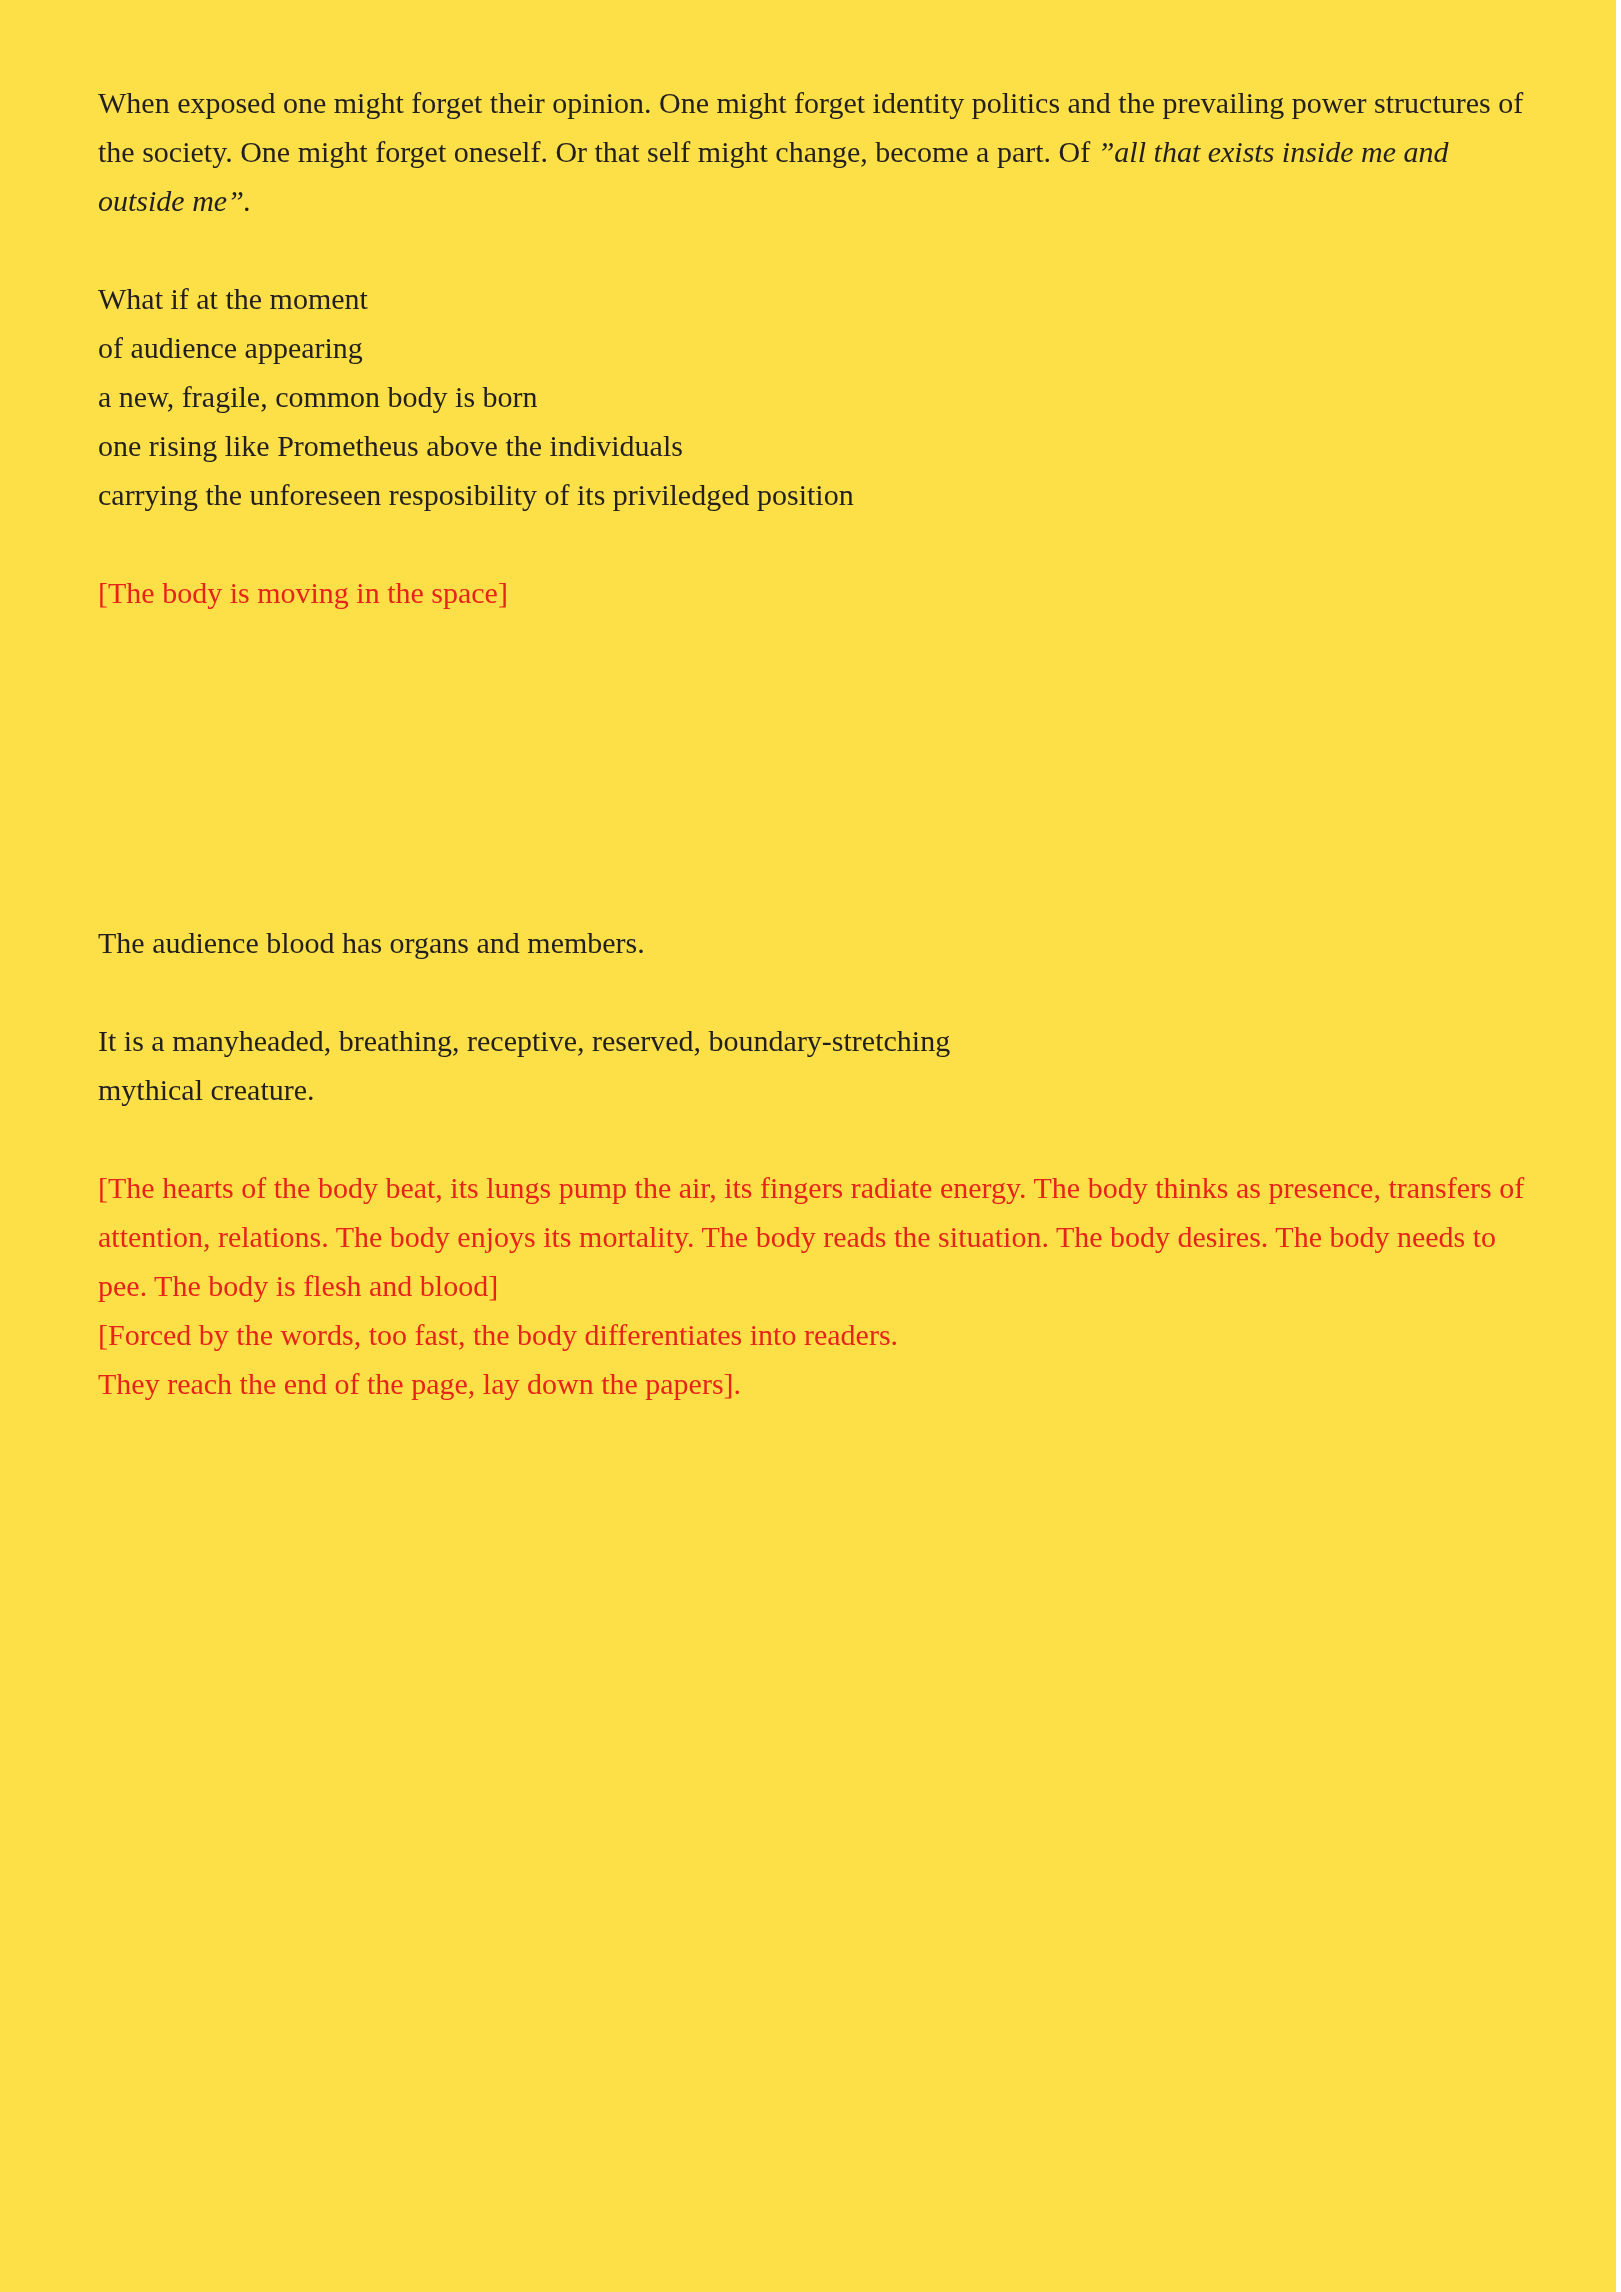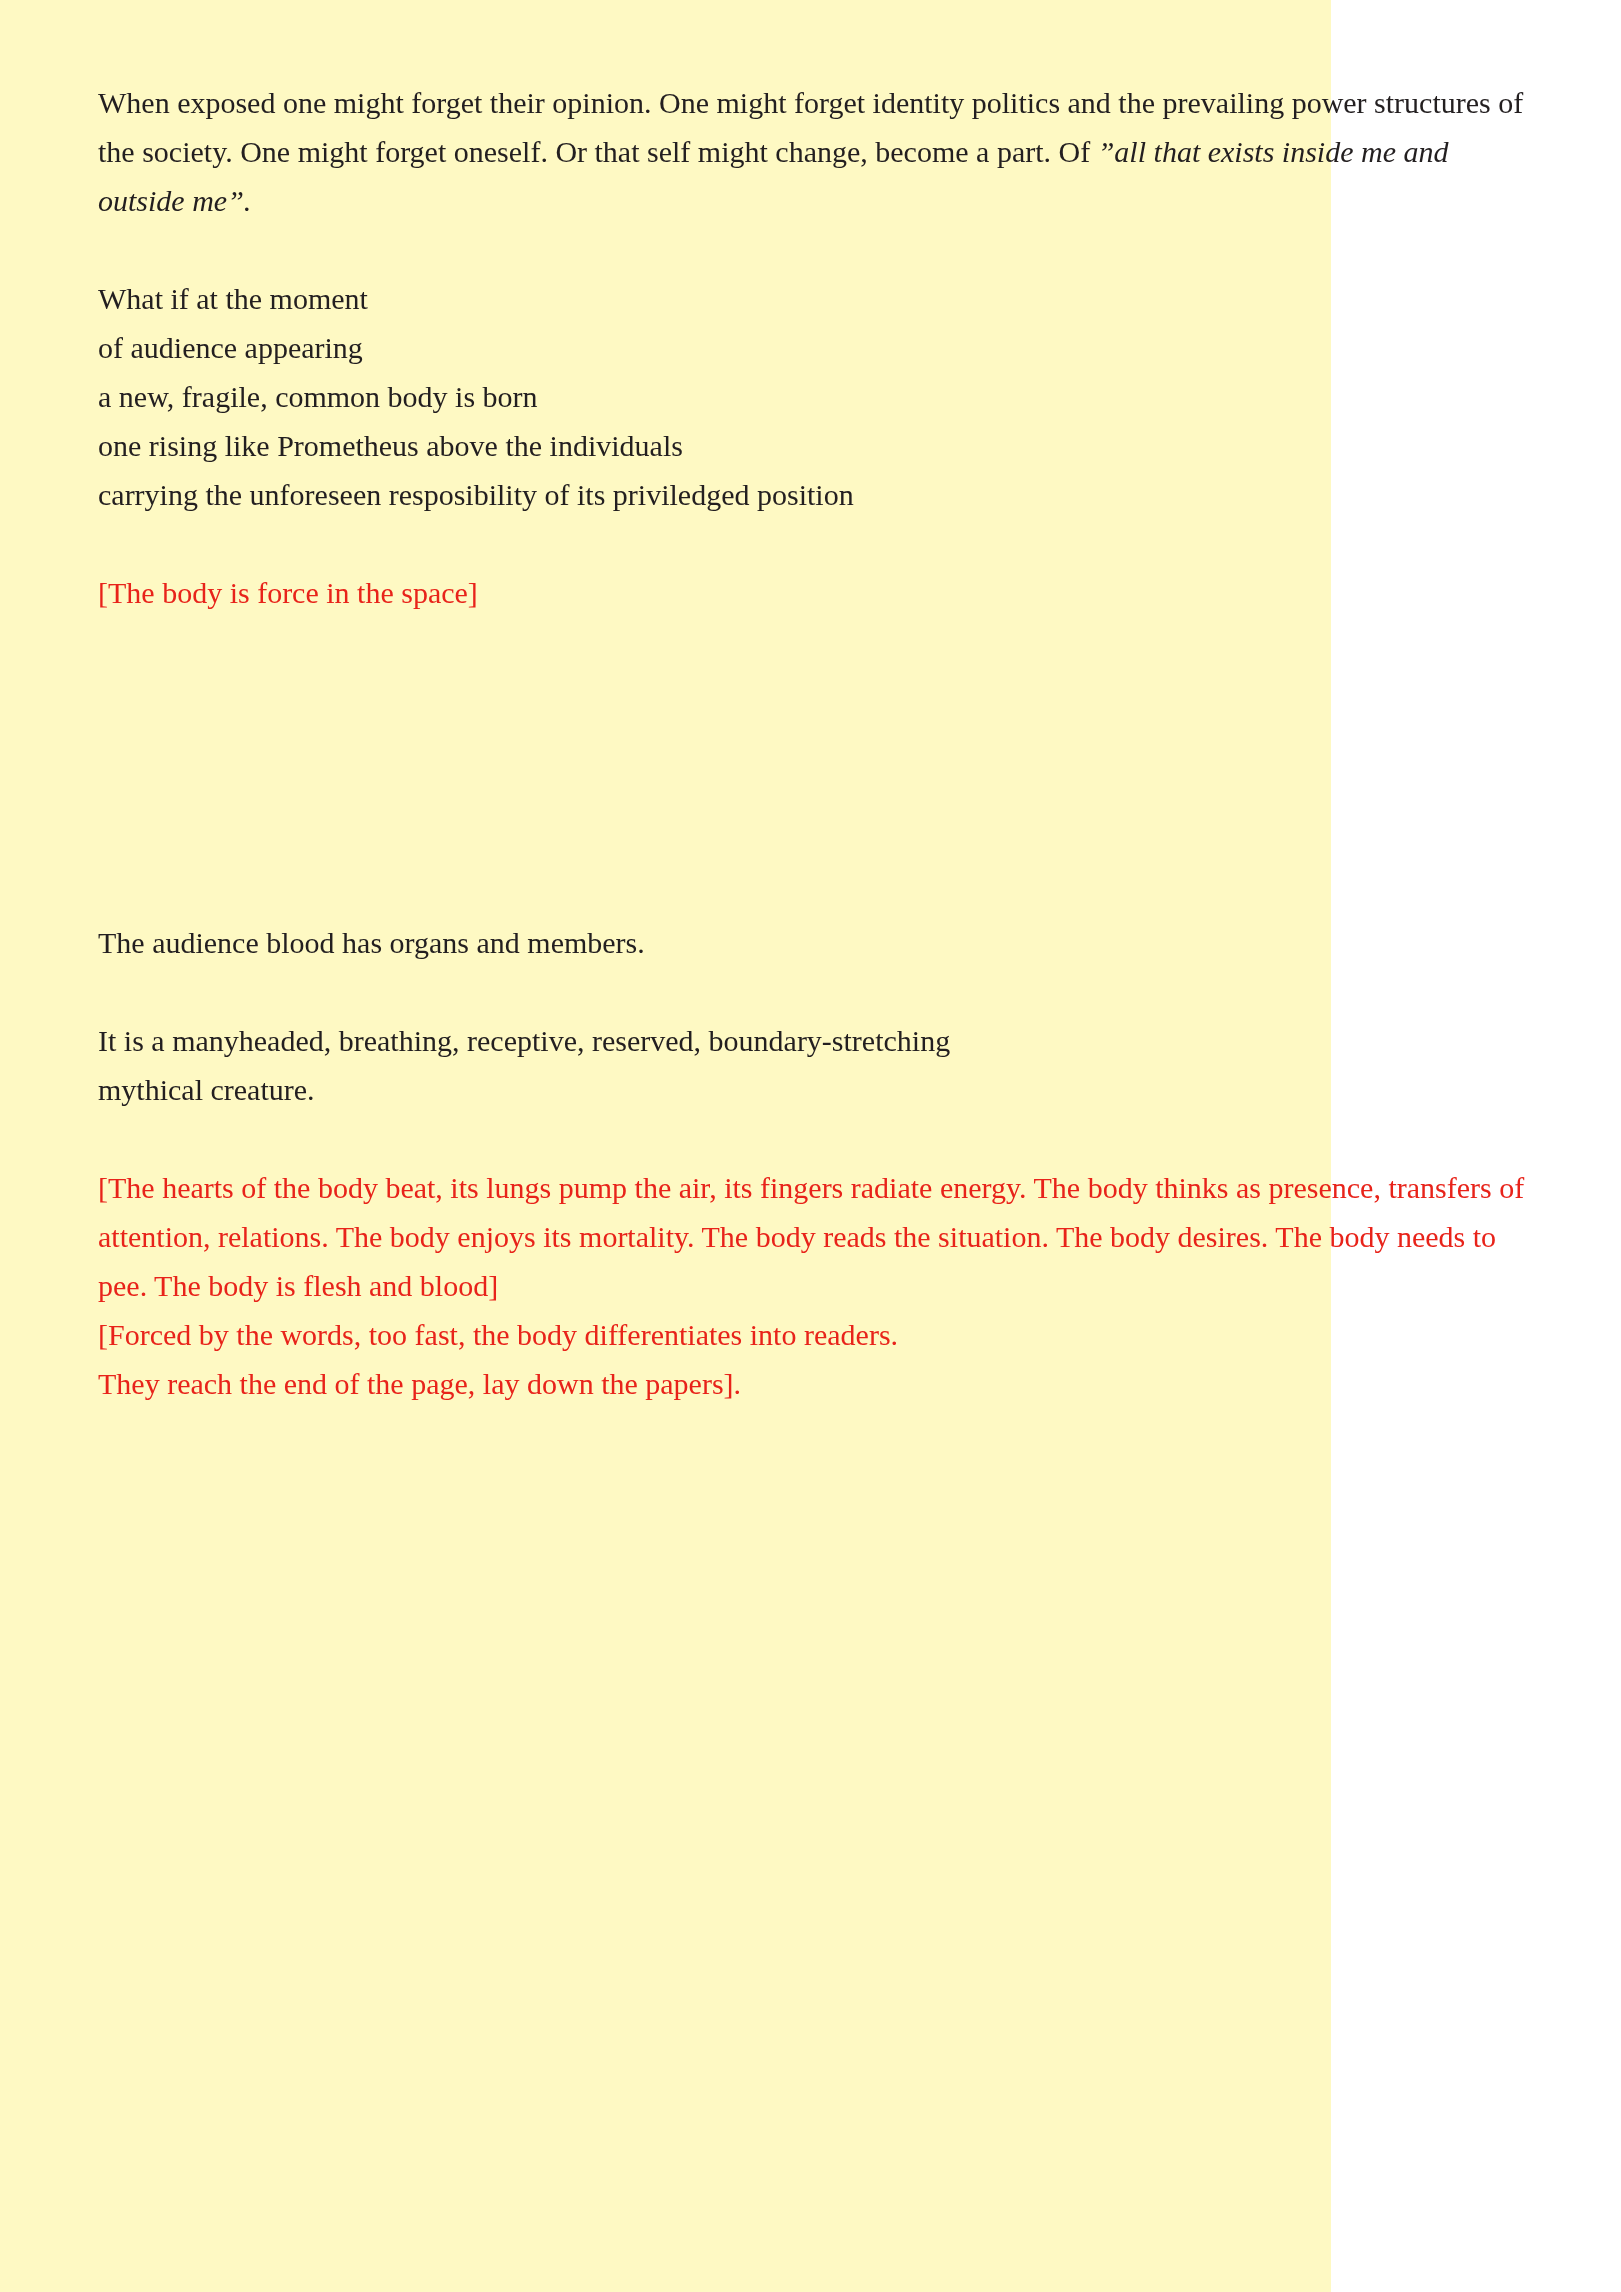--- a/index.html
+++ b/index.html
@@ -8,24 +8,24 @@
     width: 1621px;
     height: 2293px;
     position: relative;
     font-family: "Liberation Serif", "DejaVu Serif", serif;
     color: #231f20;
     overflow: hidden;
   }
   .page {
     position: absolute;
     top: 0; left: 0;
-    width: 1331px;
+    width: 1616px;
     height: 2293px;
     padding: 78px 98px 0 98px;
-    background: #fef9c3;
+    background: #fde047;
   }
   .content {
     width: 1429px;
   }
   p.block {
     font-size: 30px;
     line-height: 49px;
     white-space: pre-line;
     color: #231f20;
   }
@@ -45,21 +45,21 @@
   <div class="content">
 
     <p class="block gap-line"><span>When exposed one might forget their opinion. One might forget identity politics and the prevailing power structures of the society. One might forget oneself. Or that self might change, become a part. Of </span><span class="italic">”all that exists inside me and outside me”.</span></p>
 
     <p class="block gap-line">What if at the moment
 of audience appearing
 a new, fragile, common body is born
 one rising like Prometheus above the individuals
 carrying the unforeseen resposibility of its priviledged position</p>
 
-    <p class="block red gap-big-1">[The body is force in the space]</p>
+    <p class="block red gap-big-1">[The body is moving in the space]</p>
 
     <p class="block gap-line">The audience blood has organs and members.</p>
 
     <p class="block gap-line">It is a manyheaded, breathing, receptive, reserved, boundary-stretching
 mythical creature.</p>
 
 
     <p class="block red gap-big-2">[The hearts of the body beat, its lungs pump the air, its fingers radiate energy. The body thinks as presence, transfers of attention, relations. The body enjoys its mortality. The body reads the situation. The body desires. The body needs to pee. The body is flesh and blood]</p>
 
 

